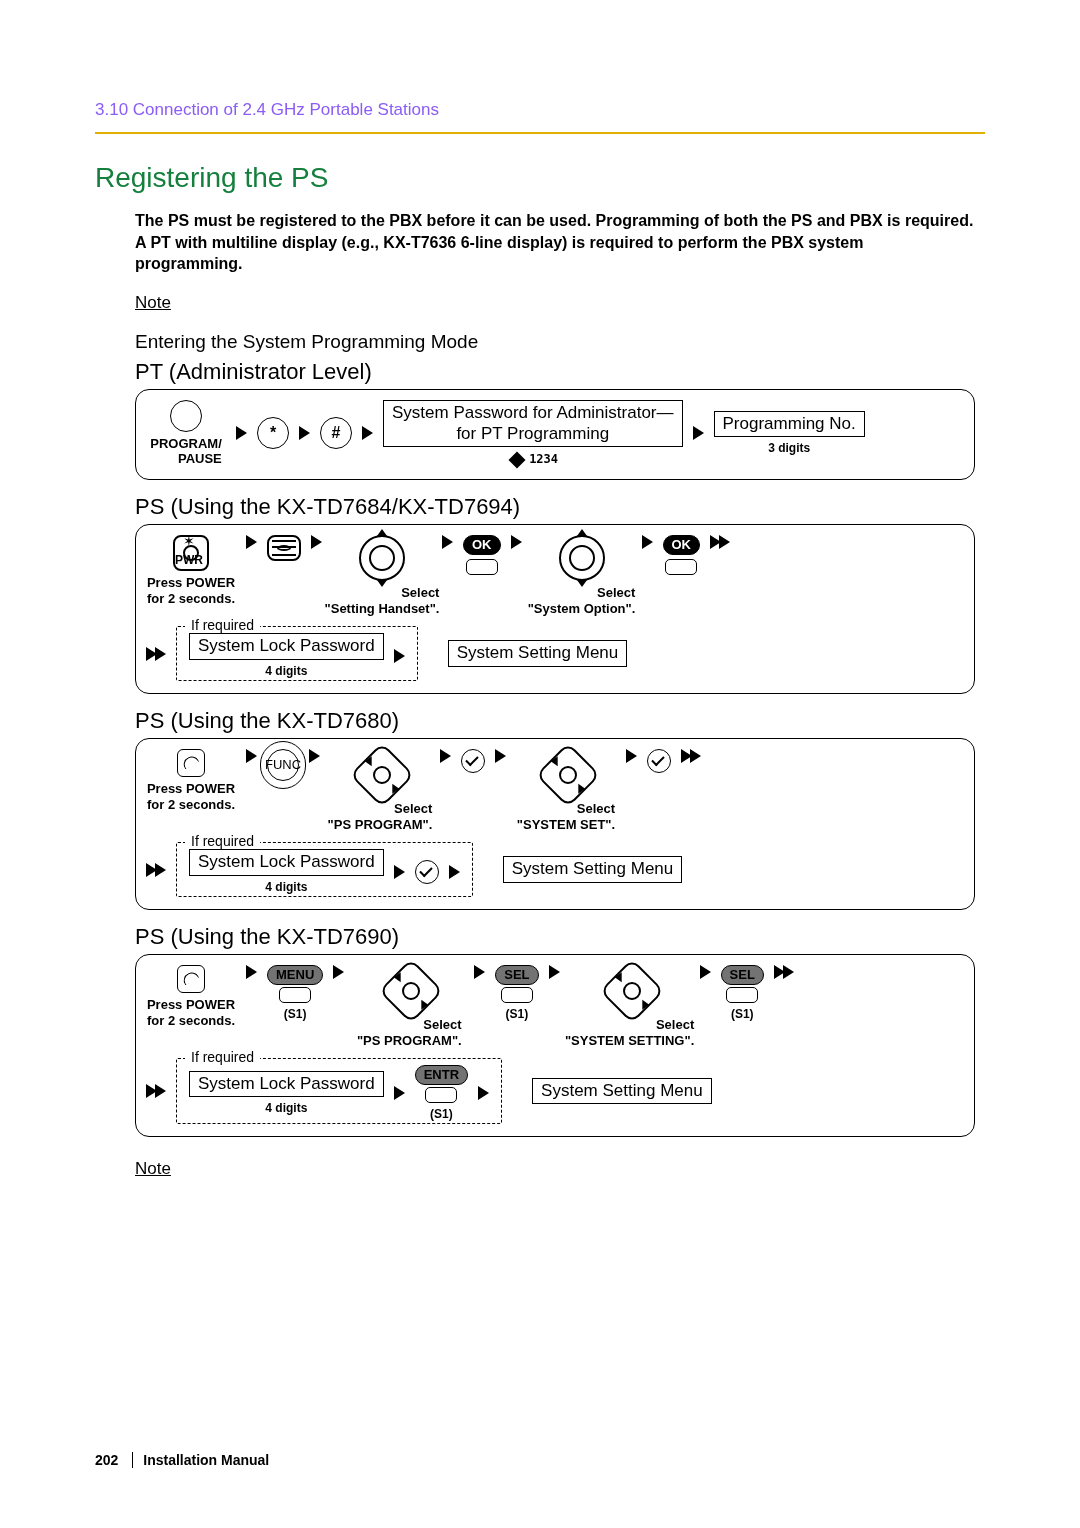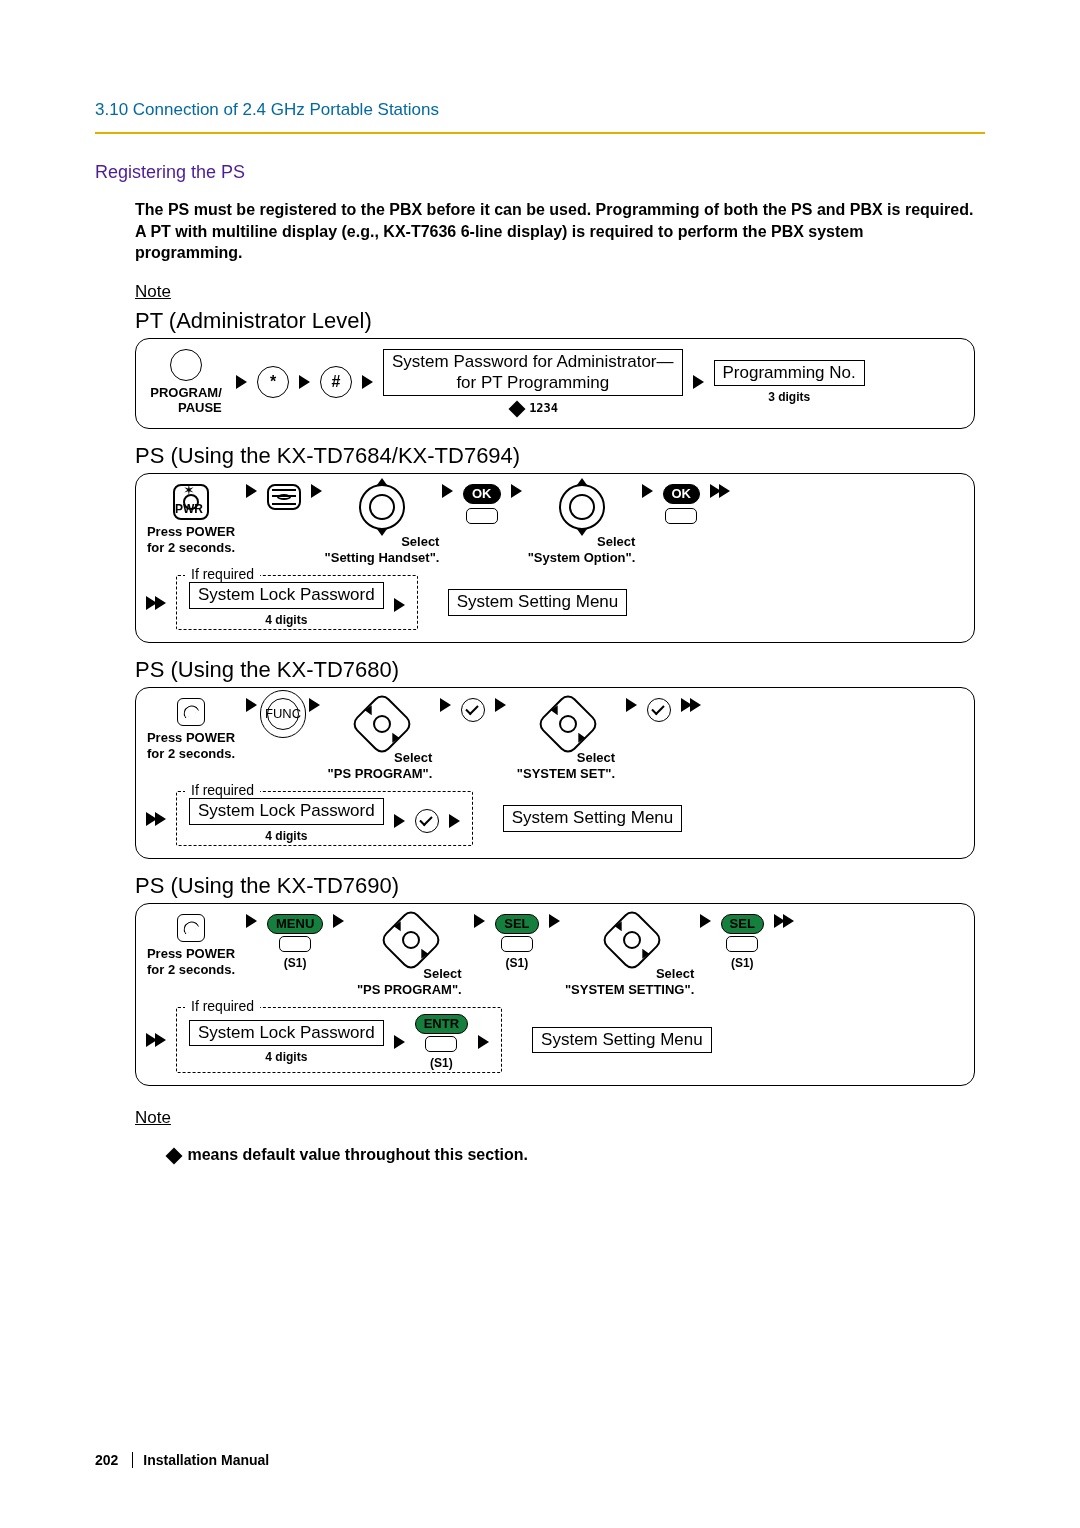--- a/index.html
+++ b/index.html
@@ -17,25 +17,25 @@
     box-sizing: border-box;
     padding: 100px 95px 60px 95px;
   }
   .section-line {
     border-bottom: 2px solid #e0b000;
     margin-top: 12px;
     margin-bottom: 28px;
   }
   .breadcrumb {
     font-size: 17px;
-    color: #0369a1;
+    color: #8b5cf6;
   }
   h2.title {
-    color: #4c1d95;
-    font-size: 18px;
+    color: #15803d;
+    font-size: 28px;
     font-weight: normal;
     margin: 6px 0 10px 0;
   }
   .body-indent {
     margin-left: 40px;
     margin-right: 10px;
   }
   .bold { font-weight: bold; }
   .para { font-size: 16px; line-height: 1.35; }
   .note-head { text-decoration: underline; font-size: 17px; margin: 18px 0 4px 0; }
@@ -130,21 +130,21 @@
 
   .pill {
     border: 1.5px solid #000;
     border-radius: 999px;
     padding: 0 8px;
     font-size: 13px; font-weight: bold;
     height: 18px; line-height: 18px;
     background: #000; color: #fff;
     display: inline-block;
   }
-  .pill.outline { background: #15803d; color: #000; }
+  .pill.outline { background: #737373; color: #000; }
   .soft-rect {
     width: 30px; height: 14px;
     border: 1.5px solid #000;
     border-radius: 5px;
     margin-top: 2px;
   }
   .ok-btn {
     display:flex;flex-direction:column;align-items:center;gap:2px;
   }
   .func-pill {
@@ -198,20 +198,21 @@
 <div class="breadcrumb">3.10 Connection of 2.4 GHz Portable Stations</div>
 <div class="section-line"></div>
 
 <h2 class="title">Registering the PS</h2>
 
 <div class="body-indent">
   <p class="para bold">The PS must be registered to the PBX before it can be used. Programming of both the PS and PBX is required. A PT with multiline display (e.g., KX-T7636 6-line display) is required to perform the PBX system programming.</p>
 
   <div class="note-head">Note</div>
 
+  <div class="sub-head">Entering the System Programming Mode</div>
 
   <div class="subsub">PT (Administrator Level)</div>
   <div class="frame">
     <div class="row">
       <div class="col" style="width:80px;">
         <span class="circle-btn"></span>
         <div class="caption" style="white-space:pre;">PROGRAM/
 PAUSE</div>
       </div>
       <span class="arrow"></span>
@@ -454,23 +455,20 @@
           </div>
           <span class="arrow"></span>
         </div>
       </div>
       <div class="spacer"></div>
       <div class="boxed">System Setting Menu</div>
     </div>
   </div>
 
   <div class="note-head" style="margin-top:22px;">Note</div>
-  <p class="para bold" style="margin-left:30px;">
-    <span class="diamond-sym"></span><span> means default value throughout this section.</span>
-  </p>
 
 </div>
 
 <div class="footer">
   <span class="pnum">202</span>
   <span style="border-left:1px solid #000;padding-left:10px;">Installation Manual</span>
 </div>
 
 </div>
 

